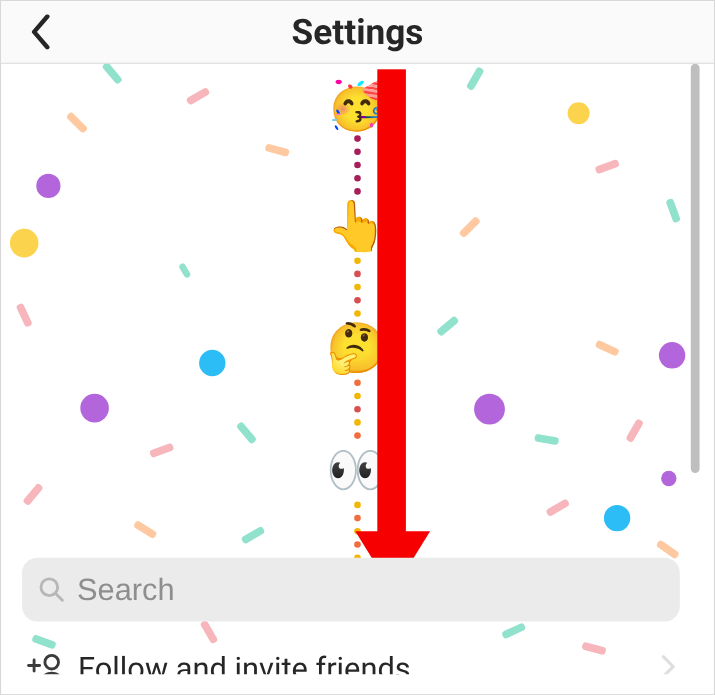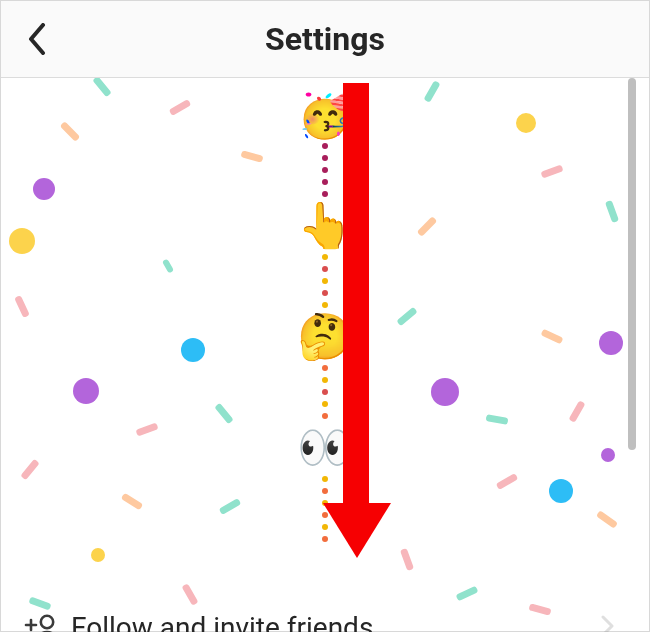--- a/index.html
+++ b/index.html
@@ -1,19 +1,19 @@
 <!DOCTYPE html>
 <html><head>
 <meta charset="utf-8">
 <style>
   * { box-sizing: border-box; margin: 0; padding: 0; }
   html, body { width: 650px; height: 632px; font-family: -apple-system, BlinkMacSystemFont, "Segoe UI", Roboto, Helvetica, Arial, sans-serif; background: #fff; overflow: hidden; }
   .container { position: relative; width: 650px; height: 632px; border: 1px solid #d8d8d8; background: #fff; }
   
-  .header { position: relative; height: 77px; border-bottom: 1px solid #dcdcdc; display: flex; align-items: center; justify-content: center; background: #fafafa; }
+  .header { position: relative; height: 57px; border-bottom: 1px solid #dcdcdc; display: flex; align-items: center; justify-content: center; background: #fafafa; }
   .back { position: absolute; left: 16px; top: 50%; transform: translateY(-50%); width: 40px; height: 40px; display: flex; align-items: center; justify-content: center; }
   .page-title { font-size: 32px; font-weight: 700; color: #262626; }
   
   .content { position: relative; width: 636px; height: 555px; overflow: hidden; }
   .scrollbar { position: absolute; right: 1px; top: 0; width: 8px; height: 372px; background: #bfbfbf; border-radius: 4px; }
   
   .confetti { position: absolute; inset: 0; }
   .dash { position: absolute; width: 22px; height: 7px; border-radius: 3px; }
   .dot { position: absolute; border-radius: 50%; }
   
@@ -126,20 +126,29 @@
           <span style="background:#f2b705"></span>
           <span style="background:#f26d3d"></span>
           <span style="background:#f2b705"></span>
           <span style="background:#f26d3d"></span>
       </div>
     </div>
 
     <div class="arrow"></div>
     <div class="arrow-head"></div>
 
+    <div class="search">
+      <span class="search-icon-wrap">
+        <svg width="26" height="26" viewBox="0 0 24 24">
+            <circle cx="10" cy="10" r="7" fill="none" stroke="#8e8e8e" stroke-width="2.4"></circle>
+            <line x1="15.2" y1="15.2" x2="21" y2="21" stroke="#8e8e8e" stroke-width="2.4" stroke-linecap="round"></line>
+          </svg>
+      </span>
+      <input class="search-input" placeholder="Search" style="">
+    </div>
 
     <div class="row">
       <span class="row-icon">
         <svg width="36" height="30" viewBox="0 0 36 30">
           <line x1="3" y1="12" x2="13" y2="12" stroke="#262626" stroke-width="2.6" stroke-linecap="round"></line>
           <line x1="8" y1="7" x2="8" y2="17" stroke="#262626" stroke-width="2.6" stroke-linecap="round"></line>
           <circle cx="24" cy="9" r="6.2" fill="none" stroke="#262626" stroke-width="2.6"></circle>
           <path d="M14 29c0-6 4.5-10 10-10s10 4 10 10" fill="none" stroke="#262626" stroke-width="2.6" stroke-linecap="round"></path>
         </svg>
       </span>

